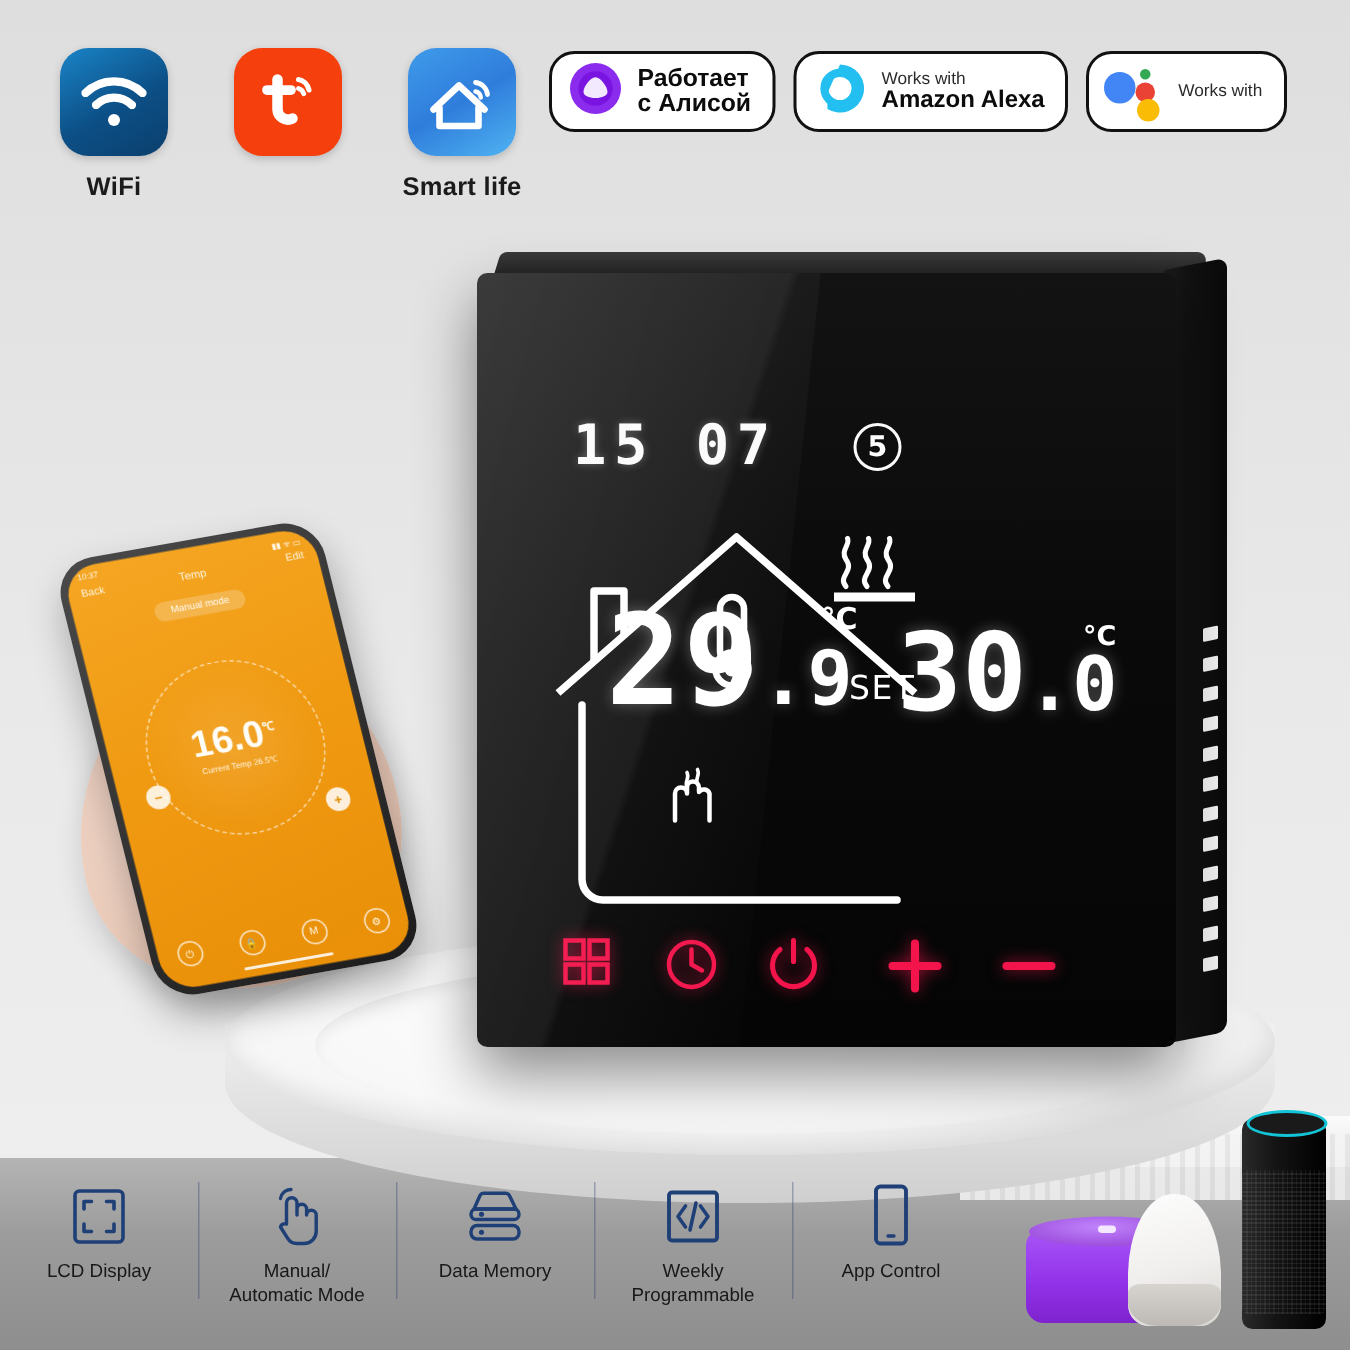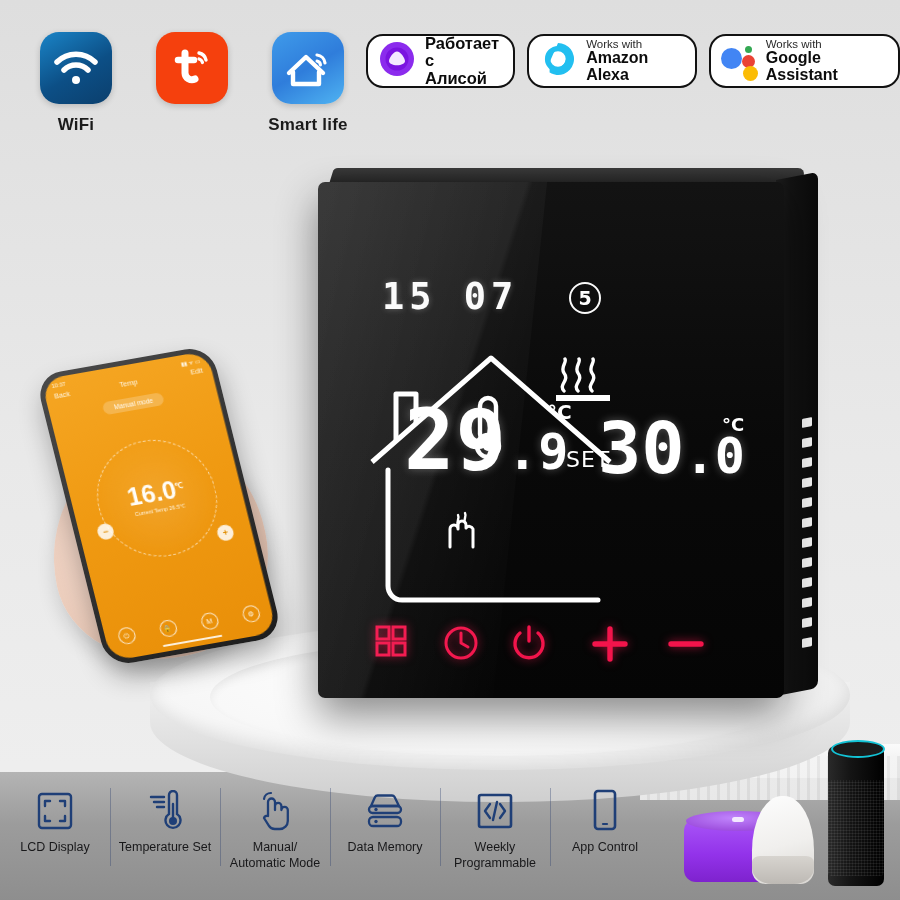--- a/index.html
+++ b/index.html
@@ -339,21 +339,20 @@
 
     <div class="badge">
       <span class="g-dots">
         <i style="left:0;  top:4px;  width:21px; height:21px; background:#4285f4;"></i>
         <i style="left:24px;top:2px;  width:7px;  height:7px;  background:#34a853;"></i>
         <i style="left:21px;top:11px; width:13px; height:13px; background:#ea4335;"></i>
         <i style="left:22px;top:22px; width:15px; height:15px; background:#fbbc05;"></i>
       </span>
       <span class="badge-txt">
         <div class="badge-small">Works with</div>
-        <div class="badge-big">Google Assistant</div>
       </span>
     </div>
   </div>
 
   <div class="device">
     <div class="dev-top"></div>
     <div class="dev-side"></div>
     <div class="dev-vents">
       <i></i>
         <i></i>
@@ -501,31 +500,20 @@
     <div class="feat">
       <div class="feat-ico">
         <svg width="40" height="40" viewBox="0 0 40 40">
           <rect x="4" y="3" width="32" height="34" rx="3" fill="none" stroke="#1f3f77" stroke-width="2.4"></rect>
           <path d="M10 10 L10 15 M10 10 L15 10 M30 10 L30 15 M30 10 L25 10 M10 30 L10 25 M10 30 L15 30 M30 30 L30 25 M30 30 L25 30" stroke="#1f3f77" stroke-width="2.4" stroke-linecap="round"></path>
         </svg>
       </div>
       <div class="feat-lbl">LCD Display</div>
     </div>
 
-    <div class="feat">
-      <div class="feat-ico">
-        <svg width="40" height="42" viewBox="0 0 40 42">
-          <path d="M24 5 a4 4 0 0 1 8 0 l0 19 a7.5 7.5 0 1 1 -8 0 Z" fill="none" stroke="#1f3f77" stroke-width="2.4"></path>
-          <circle cx="28" cy="31" r="4" fill="#1f3f77"></circle>
-          <path d="M28 14 L28 28" stroke="#1f3f77" stroke-width="2.4" stroke-linecap="round"></path>
-          <path d="M6 7 L19 7 M9 12 L19 12 M12 17 L19 17" stroke="#1f3f77" stroke-width="2.4" stroke-linecap="round"></path>
-        </svg>
-      </div>
-      <div class="feat-lbl">Temperature Set</div>
-    </div>
 
     <div class="feat">
       <div class="feat-ico">
         <svg width="40" height="42" viewBox="0 0 40 42">
           <path d="M13 26 L13 12 a3.5 3.5 0 0 1 7 0 l0 8 l0 -4 a3.2 3.2 0 0 1 6.4 0 l0 4 a3.2 3.2 0 0 1 6.4 0 l0 11 a8 8 0 0 1 -8 8 l-5 0 a7 7 0 0 1 -6 -3.4 L9 28 a3 3 0 0 1 4 -2 Z" fill="none" stroke="#1f3f77" stroke-width="2.3" stroke-linejoin="round"></path>
           <path d="M9 9 a7 7 0 0 1 7 -6" stroke="#1f3f77" stroke-width="2.2" fill="none" stroke-linecap="round"></path>
         </svg>
       </div>
       <div class="feat-lbl" style="white-space:pre-line">Manual/
 Automatic Mode</div>

